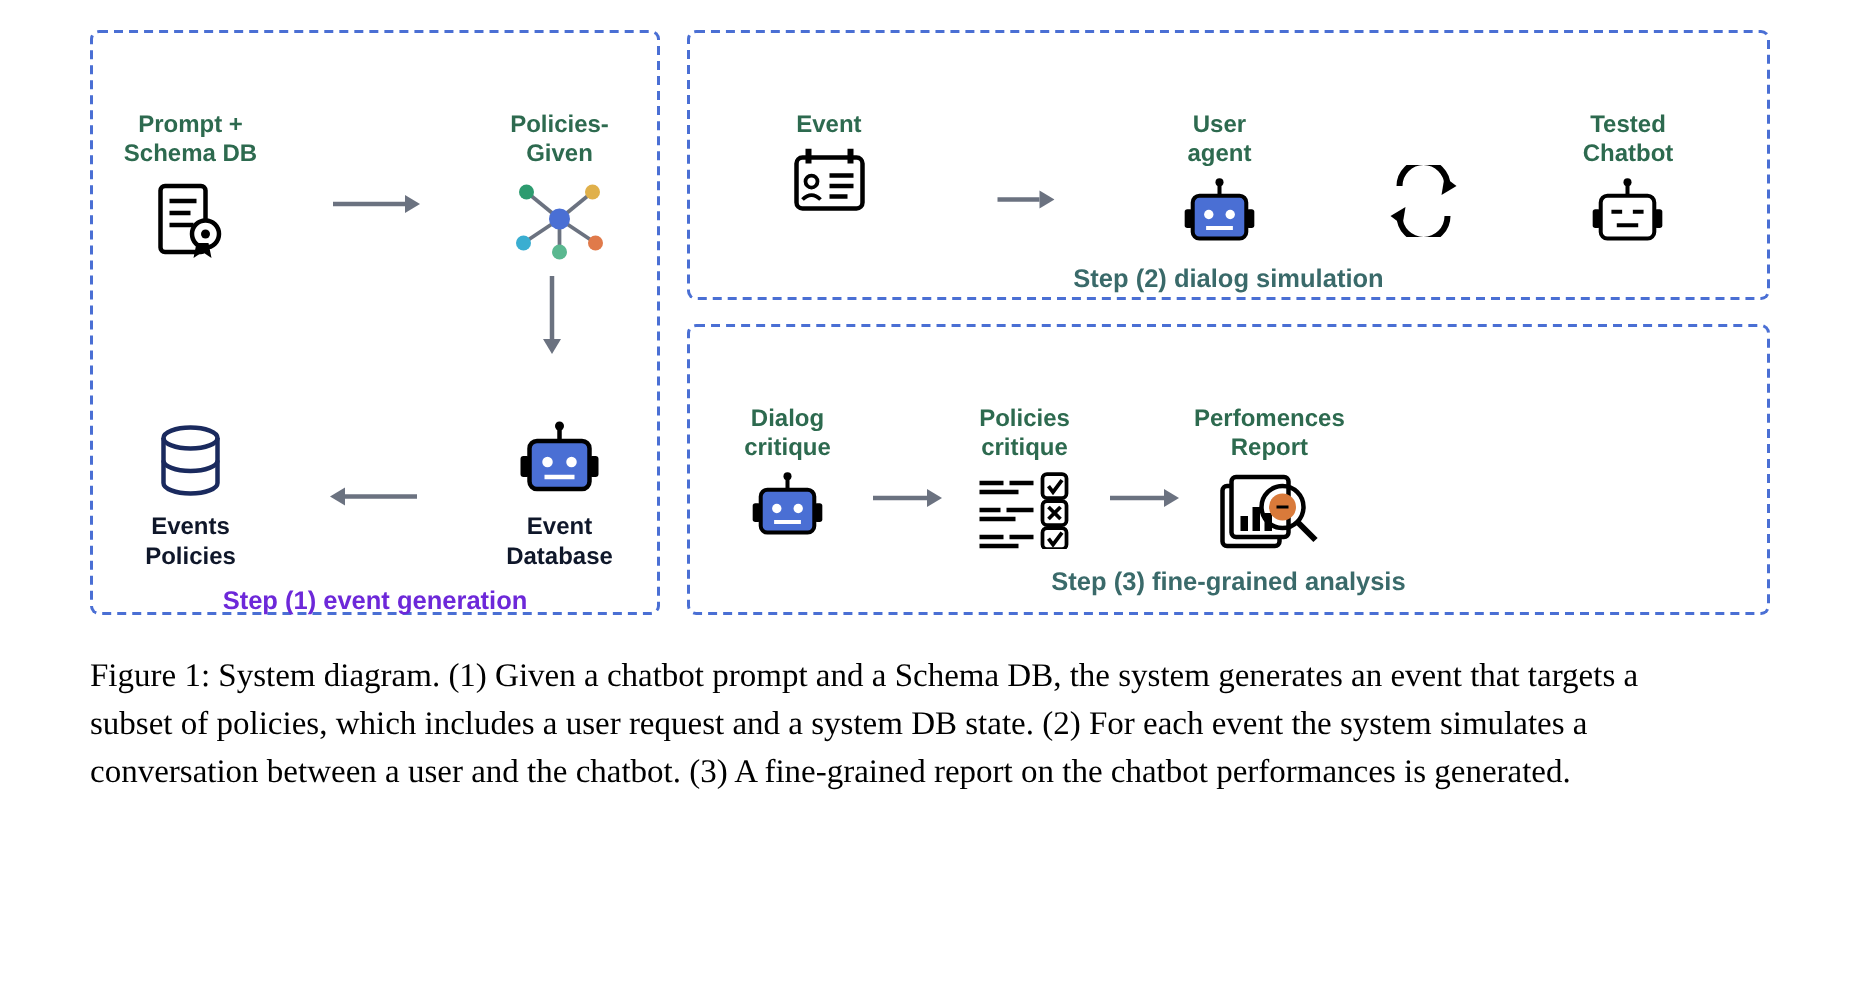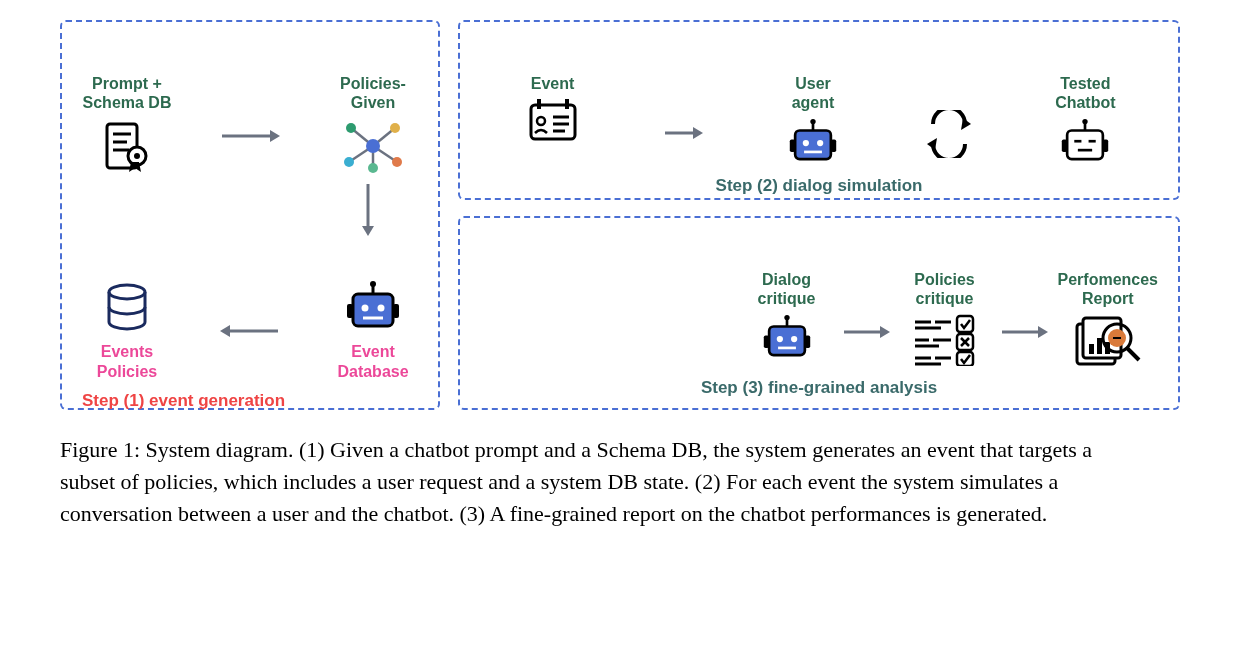--- a/index.html
+++ b/index.html
@@ -56,28 +56,29 @@
   .node-label {
     font-size: 16px;
     font-weight: 700;
     color: #2d6a4f;
     line-height: 1.2;
     margin-bottom: 6px;
   }
   .node-label-below {
     font-size: 16px;
     font-weight: 700;
-    color: #ec4899;
+    color: #0f172a;
     line-height: 1.2;
     margin-top: 6px;
   }
   .step-caption {
     font-size: 17px;
     font-weight: 600;
-    color: #ef4444;
+    color: #6d28d9;
+    text-align: center;
     margin-top: auto;
     padding-top: 10px;
   }
   .step-caption-right {
     font-size: 17px;
     font-weight: 600;
     color: #3a6a6a;
     text-align: center;
     margin-top: 8px;
   }
@@ -262,21 +263,21 @@
             <line x1="18" y1="26" x2="26" y2="26" stroke="#000" stroke-width="3"></line>
             <line x1="34" y1="26" x2="42" y2="26" stroke="#000" stroke-width="3"></line>
             <line x1="22" y1="36" x2="38" y2="36" stroke="#000" stroke-width="3"></line>
           </svg>
         </div>
       </div>
       <div class="step-caption-right">Step (2) dialog simulation</div>
     </div>
 
     <div class="panel panel-bottom-right">
-      <div class="row" style="align-items:flex-start;justify-content:flex-end;">
+      <div class="row" style="align-items:flex-start;justify-content:flex-start;">
 
         <div class="node">
           <div class="node-label">
             <span>Dialog</span><br><span>critique</span>
           </div>
           <svg width="56" height="50" viewBox="0 0 60 56">
             <line x1="30" y1="4" x2="30" y2="14" stroke="#000" stroke-width="3"></line>
             <circle cx="30" cy="4" r="3" fill="#000"></circle>
             <rect x="10" y="14" width="40" height="32" rx="5" fill="#4a6fd4" stroke="#000" stroke-width="3"></rect>
             <rect x="4" y="24" width="6" height="14" rx="2" fill="#000"></rect>

